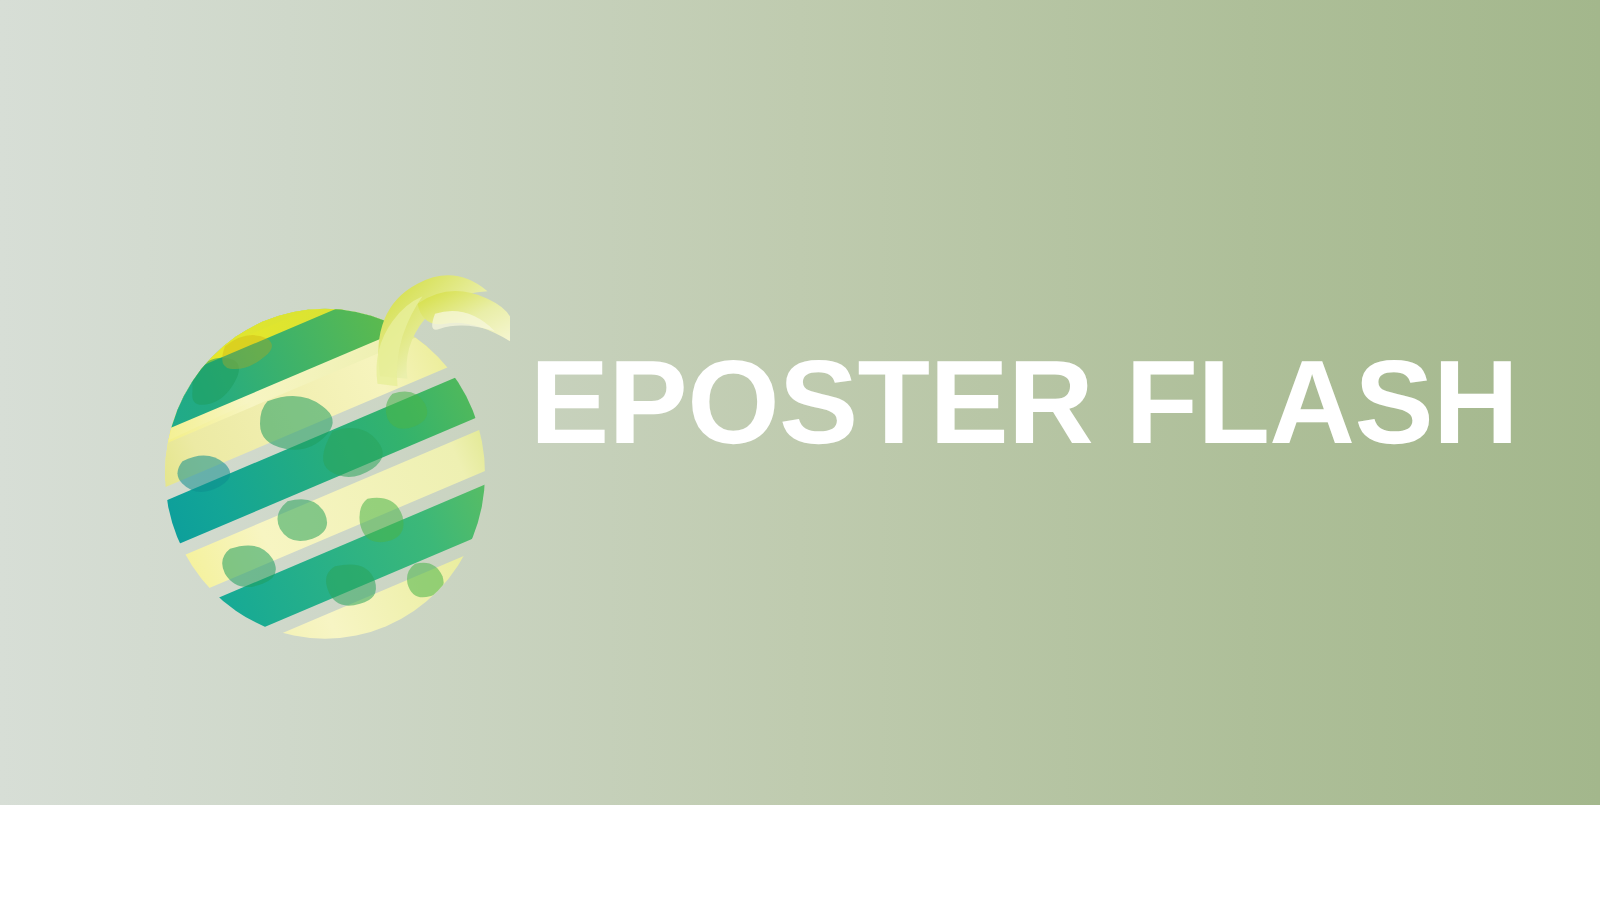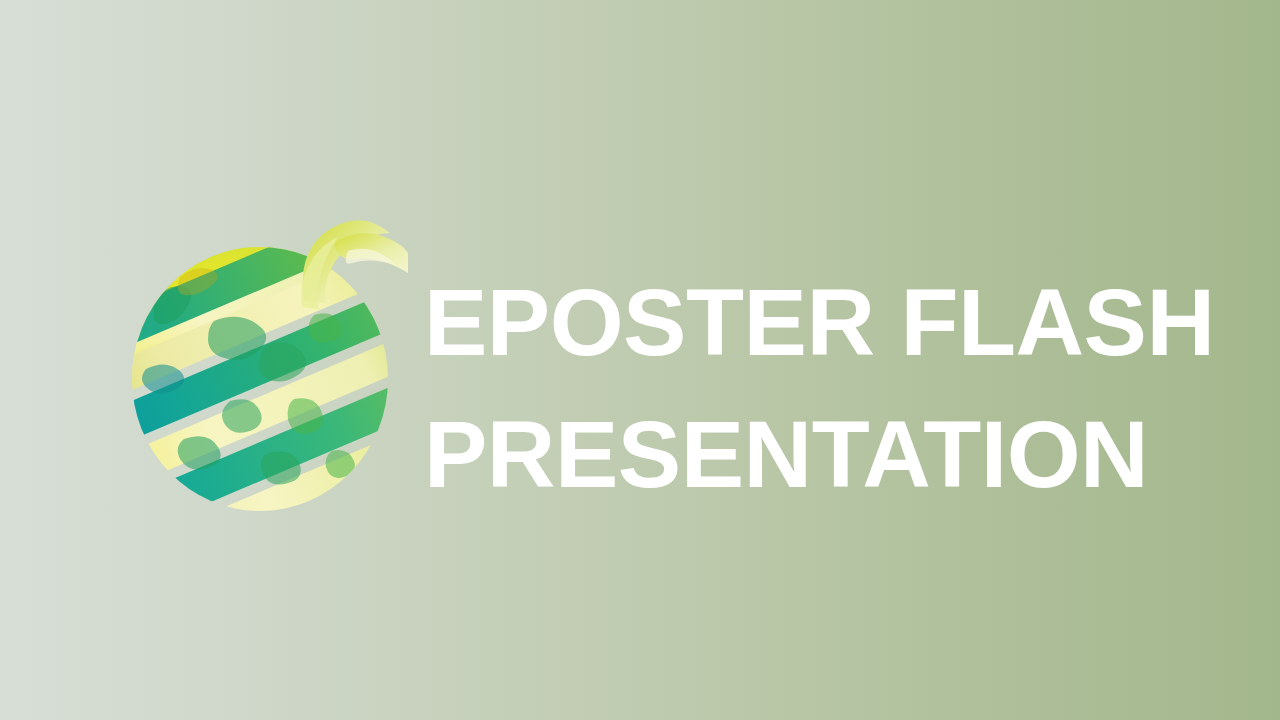--- a/index.html
+++ b/index.html
@@ -10,21 +10,21 @@
   body {
     width: 1280px;
     height: 720px;
     overflow: hidden;
     font-family: "Liberation Sans", sans-serif;
   }
 
   #slide {
     position: relative;
     width: 1280px;
-    height: 720px;
+    height: 644px;
     background: linear-gradient(90deg, #d7ded6 0%, #cfd8ca 18%, #bfcbaf 50%, #aebf99 78%, #a3b78c 100%);
     overflow: hidden;
   }
 
   
   #logo-mark {
     position: absolute;
     left: 118px;
     top: 203px;
     width: 290px;
@@ -189,16 +189,15 @@
           <path d="M216 40 q26 -18 56 -4 q28 13 18 34 q-30 -18 -52 -14 q-18 3 -22 -16 Z" fill="url(#gLeaf)"></path>
           <path d="M230 48 q26 -8 48 14 q-26 -8 -44 -2 q-10 4 -4 -12 Z" fill="#f7f7dc" opacity="0.75"></path>
           <path d="M184 104 q-4 -28 12 -50 q10 -14 24 -20 q-10 14 -16 32 q-6 20 -4 40 Z" fill="#e8ee9a" opacity="0.85"></path>
         </g>
       </g>
     </svg>
   </div>
 
   <div id="title-block">
     <div class="title-line">EPOSTER FLASH</div>
-    <div class="title-line">PRESENTATION</div>
   </div>
 
 </div>
 
 </body></html>

